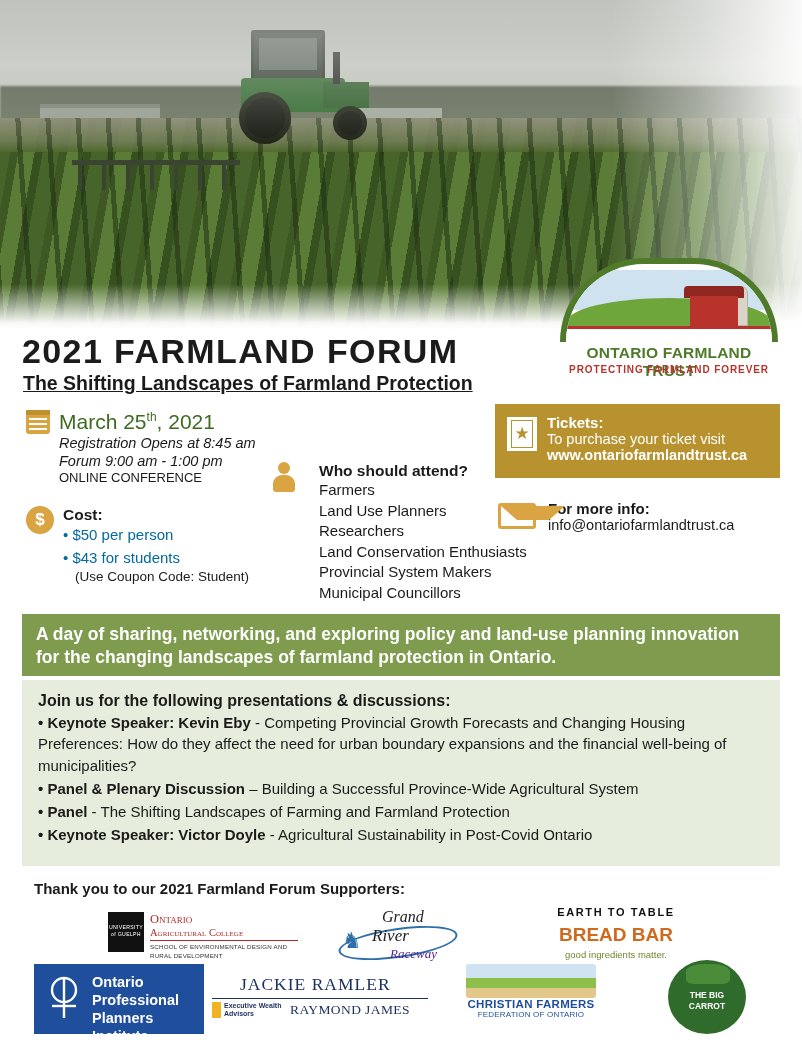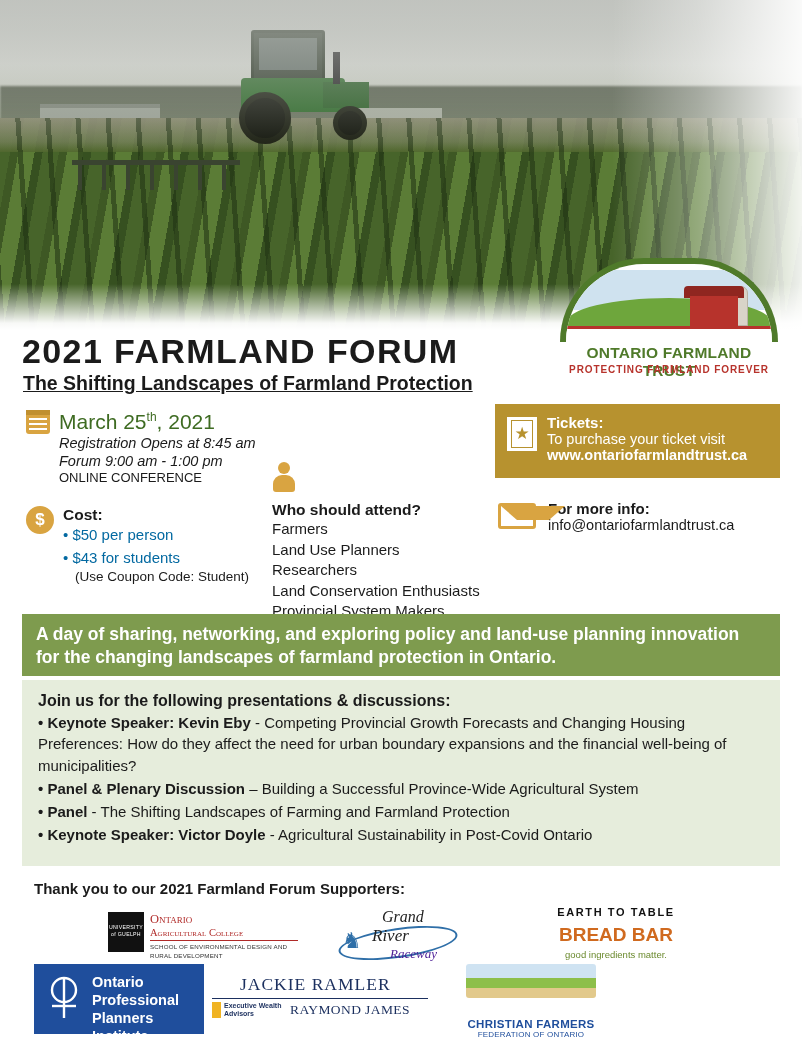--- a/index.html
+++ b/index.html
@@ -149,21 +149,21 @@
   .date-main { font-size: 21px; color: #3e6b22; font-weight: normal; }
   .date-main sup { font-size: 12px; }
   .date-sub1, .date-sub2 { font-size: 14.5px; font-style: italic; color: #1b1b1b; line-height: 1.25; }
   .date-sub3 { font-size: 13px; color: #1b1b1b; line-height: 1.3; }
 
   .cost-block { position: absolute; left: 26px; top: 506px; display: flex; gap: 9px; }
   .cost-title { font-size: 15.5px; font-weight: bold; color: #1b1b1b; }
   .cost-li { font-size: 15px; color: #0369a1; line-height: 1.5; }
   .cost-note { font-size: 13.5px; color: #1b1b1b; padding-left: 12px; }
 
-  .who-block { position: absolute; left: 272px; top: 462px; display: flex; gap: 9px; flex-direction: column; }
+  .who-block { position: absolute; left: 272px; top: 462px; display: flex; gap: 23px; }
   .person-icon { width: 24px; height: 30px; position: relative; }
   .person-icon .head { position:absolute; left:6px; top:0; width:12px;height:12px;border-radius:50%;background:#d9a441;}
   .person-icon .body { position:absolute; left:1px; top:13px; width:22px;height:17px;background:#d9a441;border-radius:9px 9px 3px 3px;}
   .who-title { font-size: 15.5px; font-weight: bold; color: #1b1b1b; }
   .who-li { font-size: 15px; color: #1b1b1b; line-height: 1.37; }
 
   
   .tickets {
     position: absolute; left: 495px; top: 404px; width: 285px; height: 74px;
     background: #b7922f; color: #fff; display: flex; gap: 10px;
@@ -247,21 +247,21 @@
 
   .jr { left: 212px; top: 72px; width: 216px; height: 50px; }
   .jr-t1 { position:absolute; left: 28px; top:0; font-size:17.5px; font-family:"Liberation Serif", serif; color:#1b2f5e; letter-spacing:1px;}
   .jr-rule { position:absolute; left:0; top:24px; width:216px; height:1px; background:#1b2f5e;}
   .jr-t2 { position:absolute; left:0; top:28px; font-size:7px; color:#1b2f5e; font-weight:bold; line-height:1.2;}
   .jr-sq { position:absolute; left:0; top:28px; width:9px; height:16px; background:#f0b323;}
   .jr-t3 { position:absolute; left:78px; top:28px; font-size:13.5px; font-family:"Liberation Serif", serif; color:#1b2f5e; letter-spacing:.4px;}
 
   .cff { left: 462px; top: 62px; width: 138px; height: 66px; text-align:center;}
   .cff-img { width:130px; height:34px; margin: 0 auto; background: linear-gradient(to bottom, #cfe3f2 0 14px, #8dbf4a 14px 24px, #e2c98b 24px 34px); border-radius:3px;}
-  .cff-t1 { font-size: 11.5px; font-weight: bold; color:#1f4e9c; margin-top:20px; letter-spacing:.3px;}
+  .cff-t1 { font-size: 11.5px; font-weight: bold; color:#1f4e9c; margin-top:0; letter-spacing:.3px;}
   .cff-t2 { font-size: 8px; color:#1f4e9c; letter-spacing:.2px;}
 
   .tbc { left: 668px; top: 58px; width: 84px; height: 74px; }
   .tbc-circ { position:absolute; left:0; top:0; width:78px; height:74px; border-radius:50%; background:#2f6b2b; }
   .tbc-top { position:absolute; left:18px; top:4px; width:44px; height:20px; background:#4a8c3a; border-radius: 40% 40% 20% 20%;}
   .tbc-t { position:absolute; left:0; top:30px; width:78px; text-align:center; color:#fff; font-size:8.5px; font-weight:bold; line-height:1.25;}
 </style>
 </head>
 <body>
 
@@ -431,13 +431,18 @@
     <div class="jr-t2" style="left:12px; width:60px;">Executive Wealth Advisors</div>
     <div class="jr-t3">RAYMOND JAMES</div>
   </div>
 
   <div class="lg cff">
     <div class="cff-img"></div>
     <div class="cff-t1">CHRISTIAN FARMERS</div>
     <div class="cff-t2">FEDERATION OF ONTARIO</div>
   </div>
 
+  <div class="lg tbc">
+    <div class="tbc-circ"></div>
+    <div class="tbc-top"></div>
+    <div class="tbc-t">THE BIG<br>CARROT</div>
+  </div>
 </div>
 
 </body></html>

